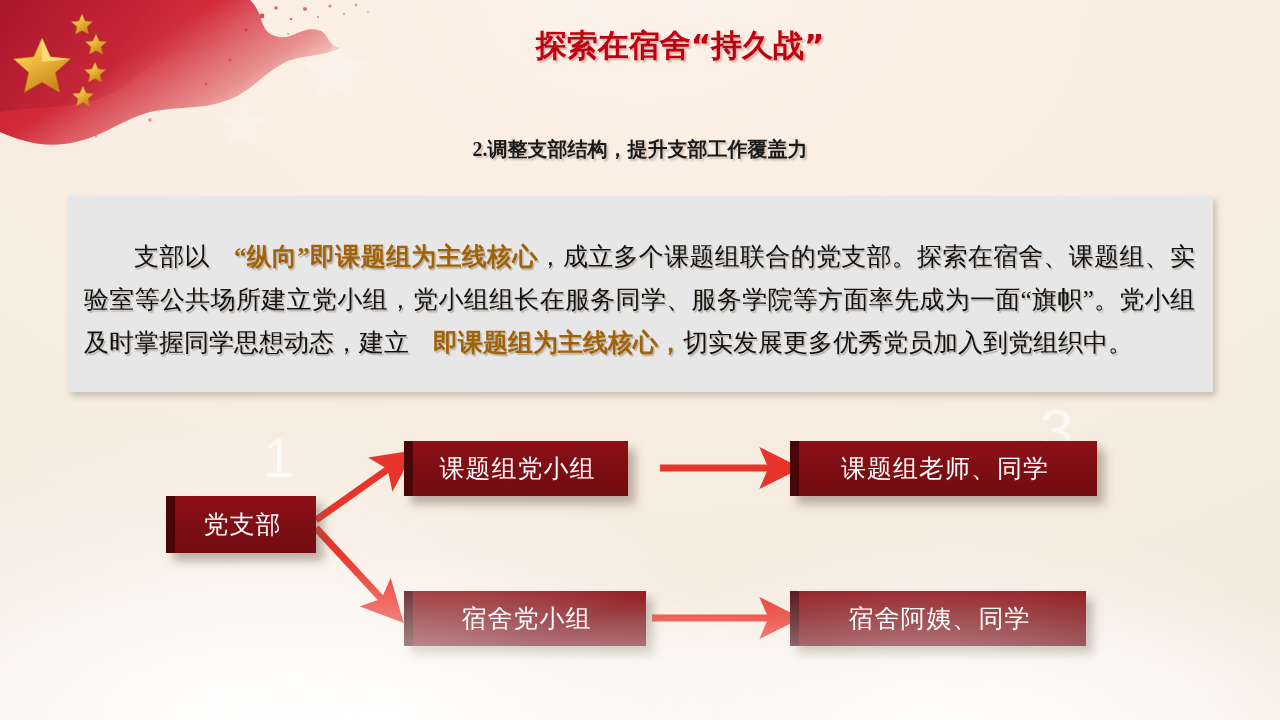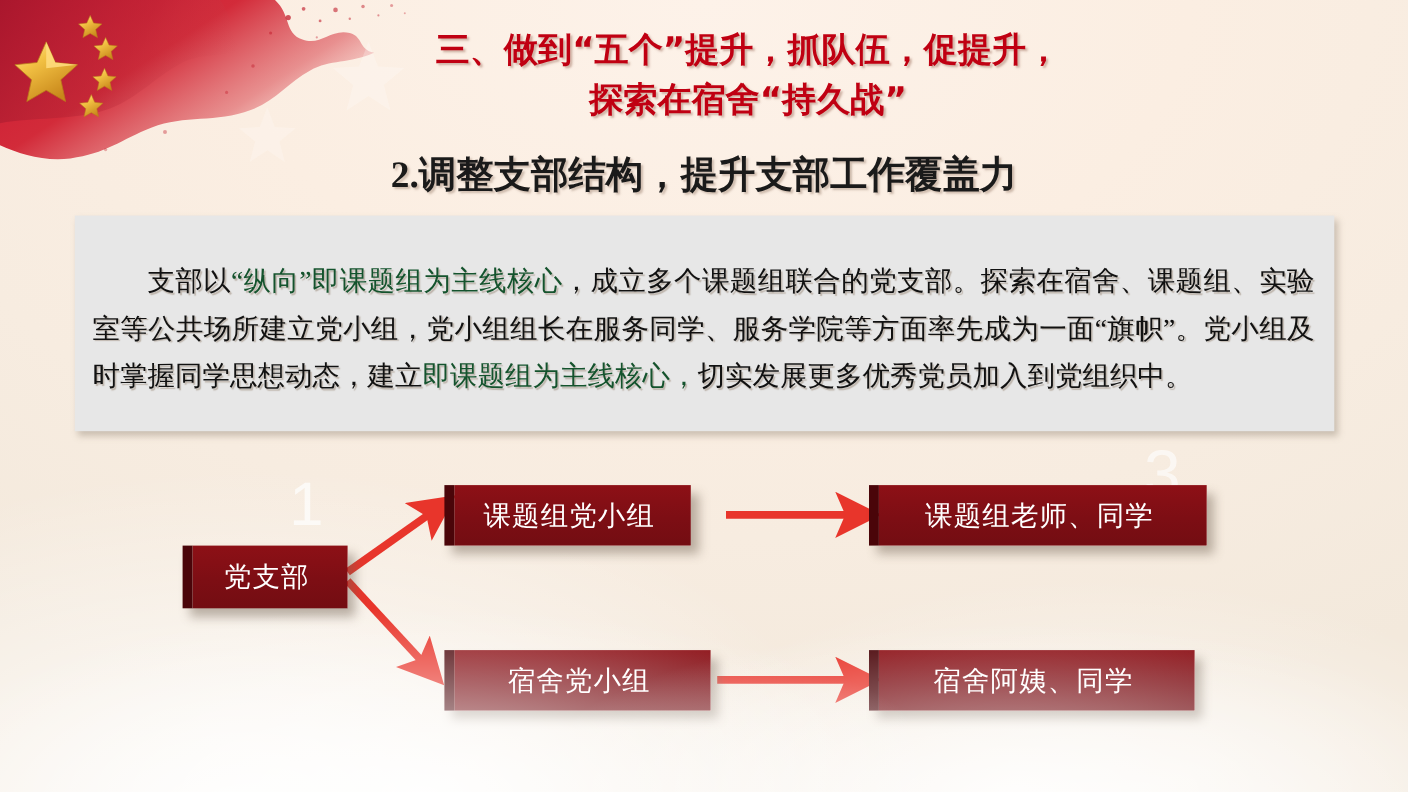--- a/index.html
+++ b/index.html
@@ -60,21 +60,21 @@
     letter-spacing: 0px;
   }
   .subtitle {
     position: absolute;
     left: 240px;
     top: 136px;
     width: 800px;
     text-align: center;
     font-family: "Liberation Serif", "DejaVu Serif", serif;
     font-weight: bold;
-    font-size: 34px;
+    font-size: 20px;
     color: #1a1a1a;
     text-shadow: 2px 2px 2px rgba(120,90,70,0.35);
   }
 
   
   .body-panel {
     position: absolute;
     left: 68px;
     top: 196px;
     width: 1145px;
@@ -86,21 +86,21 @@
   }
   .body-text {
     font-family: "Liberation Serif", "DejaVu Serif", serif;
     font-size: 25px;
     line-height: 43px;
     color: #111;
     text-align: justify;
     text-shadow: 1.5px 1.5px 1px rgba(140,120,100,0.45);
     text-indent: 50px;
   }
-  .body-text .hl { color: #14532d; font-weight: normal; }
+  .body-text .hl { color: #a16207; font-weight: bold; margin-left: 24px; }
 
   
   .diagram { position:absolute; left:0; top:400px; width:1280px; height:320px; }
 
   .wm { position:absolute; color:#ffffff; opacity:.72; font-family:"Liberation Sans","DejaVu Sans",sans-serif; font-weight:300; }
 
   .node {
     position: absolute;
     background: linear-gradient(180deg,#8d1016 0%, #7d0e14 55%, #730d12 100%);
     border-left: 9px solid #4a0509;
@@ -186,21 +186,20 @@
         <path d="M35,2 L43.6,24.5 L67.5,25.9 L48.9,41.2 L55,64.5 L35,51.2 L15,64.5 L21.1,41.2 L2.5,25.9 L26.4,24.5 Z" fill="#ffffff" opacity="0.45"></path>
       </svg>
   </div>
   <div class="ghost-star" style="left:215px; top:96px;">
     <svg width="56" height="54" viewBox="0 0 70 68">
         <path d="M35,2 L43.6,24.5 L67.5,25.9 L48.9,41.2 L55,64.5 L35,51.2 L15,64.5 L21.1,41.2 L2.5,25.9 L26.4,24.5 Z" fill="#ffffff" opacity="0.4"></path>
       </svg>
   </div>
 
   <div class="title">
-    <div>三、做到“五个”提升，抓队伍，促提升，</div>
     <div>探索在宿舍“持久战”</div>
   </div>
 
   <div class="subtitle">2.调整支部结构，提升支部工作覆盖力</div>
 
   <div class="body-panel">
     <p class="body-text"><span>支部以</span><span class="hl">“纵向”即课题组为主线核心</span><span>，成立多个课题组联合的党支部。探索在宿舍、课题组、实验室等公共场所建立党小组，党小组组长在服务同学、服务学院等方面率先成为一面“旗帜”。党小组及时掌握同学思想动态，建立</span><span class="hl">即课题组为主线核心，</span><span>切实发展更多优秀党员加入到党组织中。</span></p>
   </div>
 
   <div class="diagram">

